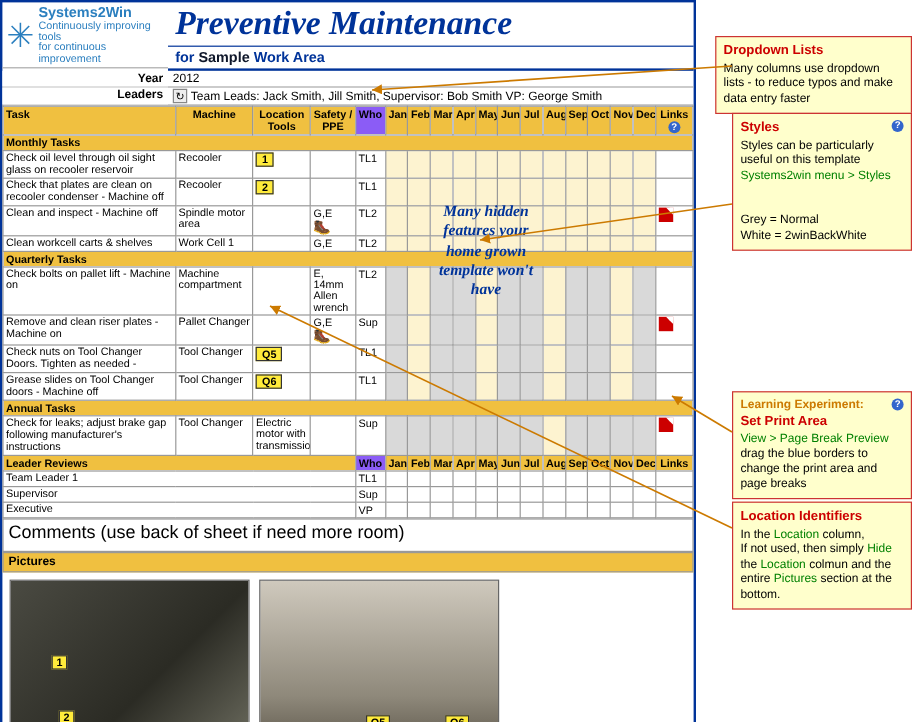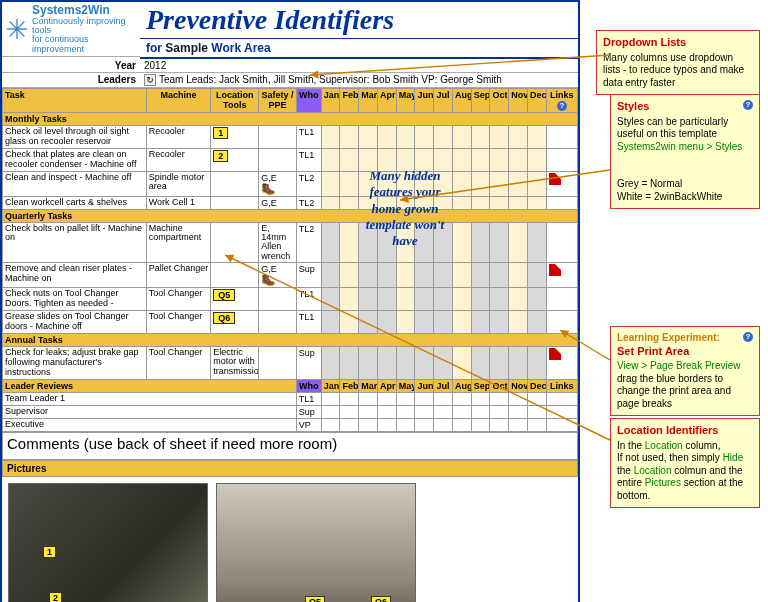--- a/index.html
+++ b/index.html
@@ -147,21 +147,21 @@
             </g>
           </svg>
         <div class="logo-text">
           <b>Systems2Win</b><br>
           <span>Continuously improving tools</span><br>
           <span>for continuous improvement</span>
         </div>
       </div>
     </div>
     <div class="title-right">
-      <div class="big-title">Preventive Identifiers</div>
+      <div class="big-title">Preventive Maintenance</div>
       <div class="for-line">
         <span>for </span><span class="sample">Sample</span><span> Work Area</span>
       </div>
     </div>
   </div>
 
   <div class="hdr-row">
     <div class="hdr-label">Year</div>
     <div class="hdr-val">2012</div>
   </div>

